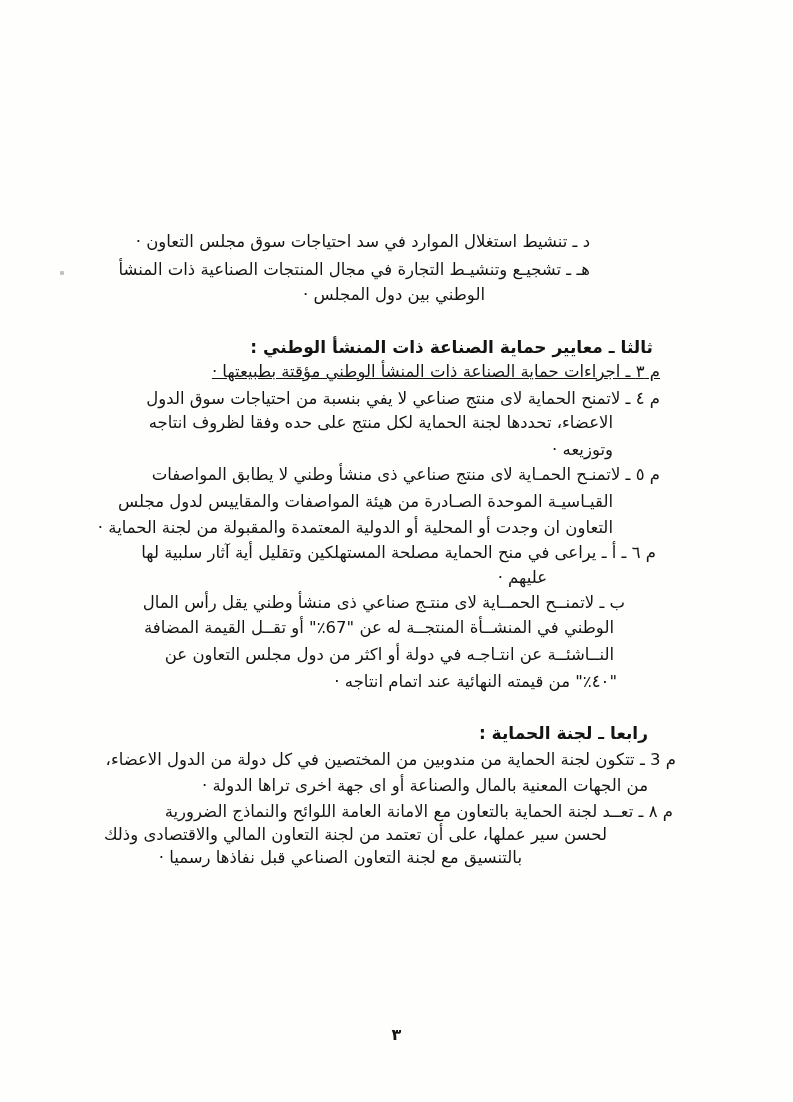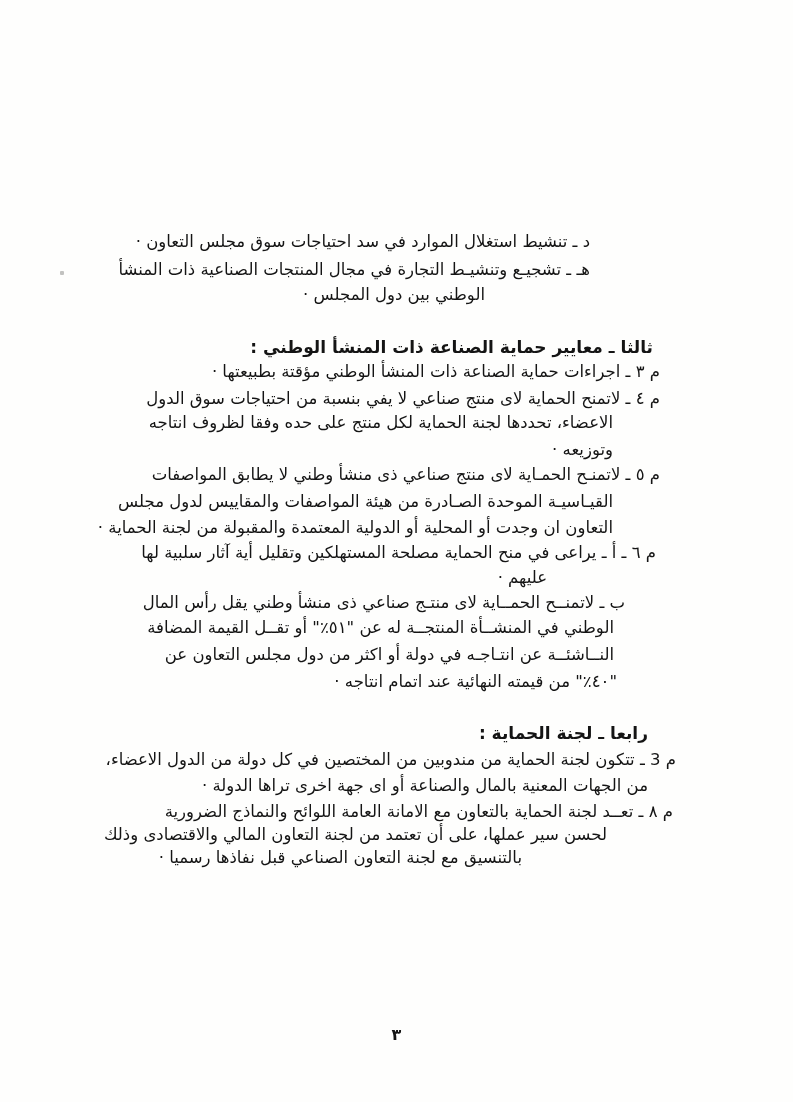--- a/index.html
+++ b/index.html
@@ -52,35 +52,35 @@
 <div class="page">
 
   <div class="speck" style="top:271px; left:60px;"></div>
 
   <div class="ln" style="top:229px; right:203px;">د ـ تنشيط استغلال الموارد في سد احتياجات سوق مجلس التعاون ·</div>
   <div class="ln" style="top:257px; right:203px;">هـ ـ تشجيـع وتنشيـط التجارة في مجال المنتجات الصناعية ذات المنشأ</div>
   <div class="ln" style="top:282px; right:308px;">الوطني بين دول المجلس ·</div>
 
   <div class="ln hd" style="top:334px; right:140px;">ثالثا ـ معايير حماية الصناعة ذات المنشأ الوطني :</div>
 
-  <div class="ln" style="top:359px; right:133px;">م ٣ ـ اجراءات حماية الصناعة ذات المنشأ الوطني مؤقتة بطبيعتها ·</div>
+  <div class="ln" style="top:359px; right:133px;text-decoration:underline;">م ٣ ـ اجراءات حماية الصناعة ذات المنشأ الوطني مؤقتة بطبيعتها ·</div>
 
   <div class="ln" style="top:386px; right:133px;margin-left:48px;">م ٤ ـ لاتمنح الحماية لاى منتج صناعي لا يفي بنسبة من احتياجات سوق الدول</div>
   <div class="ln" style="top:410px; right:180px;">الاعضاء، تحددها لجنة الحماية لكل منتج على حده وفقا لظروف انتاجه</div>
   <div class="ln" style="top:437px; right:180px;">وتوزيعه ·</div>
 
   <div class="ln" style="top:462px; right:133px;text-align:center;">م ٥ ـ لاتمنـح الحمـاية لاى منتج صناعي ذى منشأ وطني لا يطابق المواصفات</div>
   <div class="ln" style="top:489px; right:180px;">القيـاسيـة الموحدة الصـادرة من هيئة المواصفات والمقاييس لدول مجلس</div>
   <div class="ln" style="top:515px; right:180px;">التعاون ان وجدت أو المحلية أو الدولية المعتمدة والمقبولة من لجنة الحماية ·</div>
 
   <div class="ln" style="top:540px; right:137px;">م ٦ ـ أ ـ يراعى في منح الحماية مصلحة المستهلكين وتقليل أية آثار سلبية لها</div>
   <div class="ln" style="top:565px; right:246px;">عليهم ·</div>
 
   <div class="ln" style="top:590px; right:168px;">ب ـ لاتمنــح الحمــاية لاى منتـج صناعي ذى منشأ وطني يقل رأس المال</div>
-  <div class="ln" style="top:615px; right:179px;">الوطني في المنشــأة المنتجــة له عن "٥١٪" أو تقــل القيمة المضافة</div>
+  <div class="ln" style="top:615px; right:179px;">الوطني في المنشــأة المنتجــة له عن "67٪" أو تقــل القيمة المضافة</div>
   <div class="ln" style="top:642px; right:179px;">النــاشئــة عن انتـاجـه في دولة أو اكثر من دول مجلس التعاون عن</div>
   <div class="ln" style="top:669px; right:176px;">"٤٠٪" من قيمته النهائية عند اتمام انتاجه ·</div>
 
   <div class="ln hd" style="top:720px; right:145px;">رابعا ـ لجنة الحماية :</div>
 
   <div class="ln" style="top:747px; right:117px;">م 3 ـ تتكون لجنة الحماية من مندوبين من المختصين في كل دولة من الدول الاعضاء،</div>
   <div class="ln" style="top:773px; right:145px;">من الجهات المعنية بالمال والصناعة أو اى جهة اخرى تراها الدولة ·</div>
 
   <div class="ln" style="top:799px; right:120px;">م ٨ ـ تعــد لجنة الحماية بالتعاون مع الامانة العامة اللوائح والنماذج الضرورية</div>
   <div class="ln" style="top:822px; right:186px;text-align:center;">لحسن سير عملها، على أن تعتمد من لجنة التعاون المالي والاقتصادى وذلك</div>

